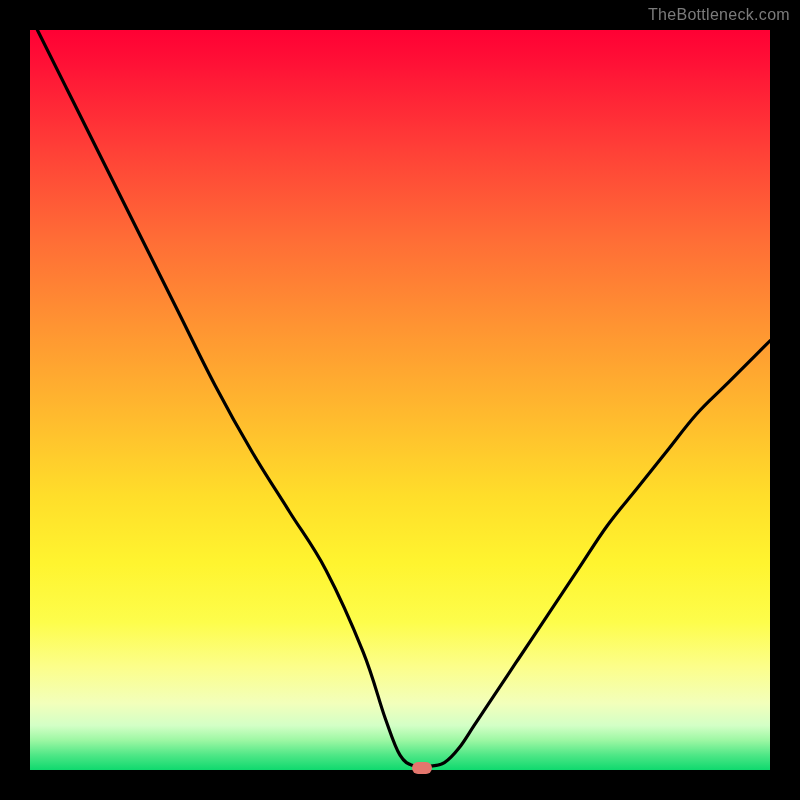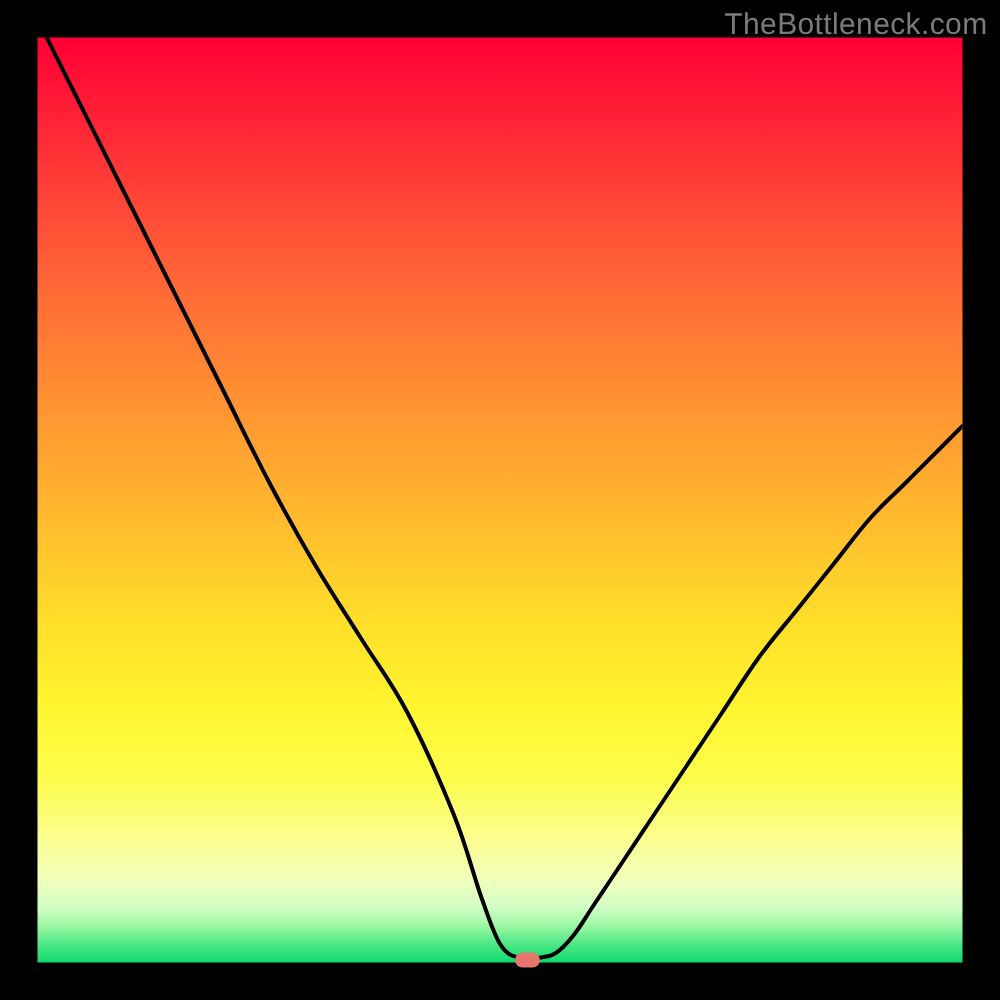--- a/index.html
+++ b/index.html
@@ -57,21 +57,21 @@
     height: 12px;
     background: #e4766d;
     border-radius: 6px;
     transform: translate(-50%, -50%);
   }
   .watermark {
     position: absolute;
     top: 6px;
     right: 10px;
     color: #7b7b7b;
-    font-size: 24px;
+    font-size: 16px;
     letter-spacing: 0.3px;
     font-weight: 500;
     user-select: none;
   }
 </style>
 </head>
 <body>
 
 <div class="frame">
   <div class="plot-area">

